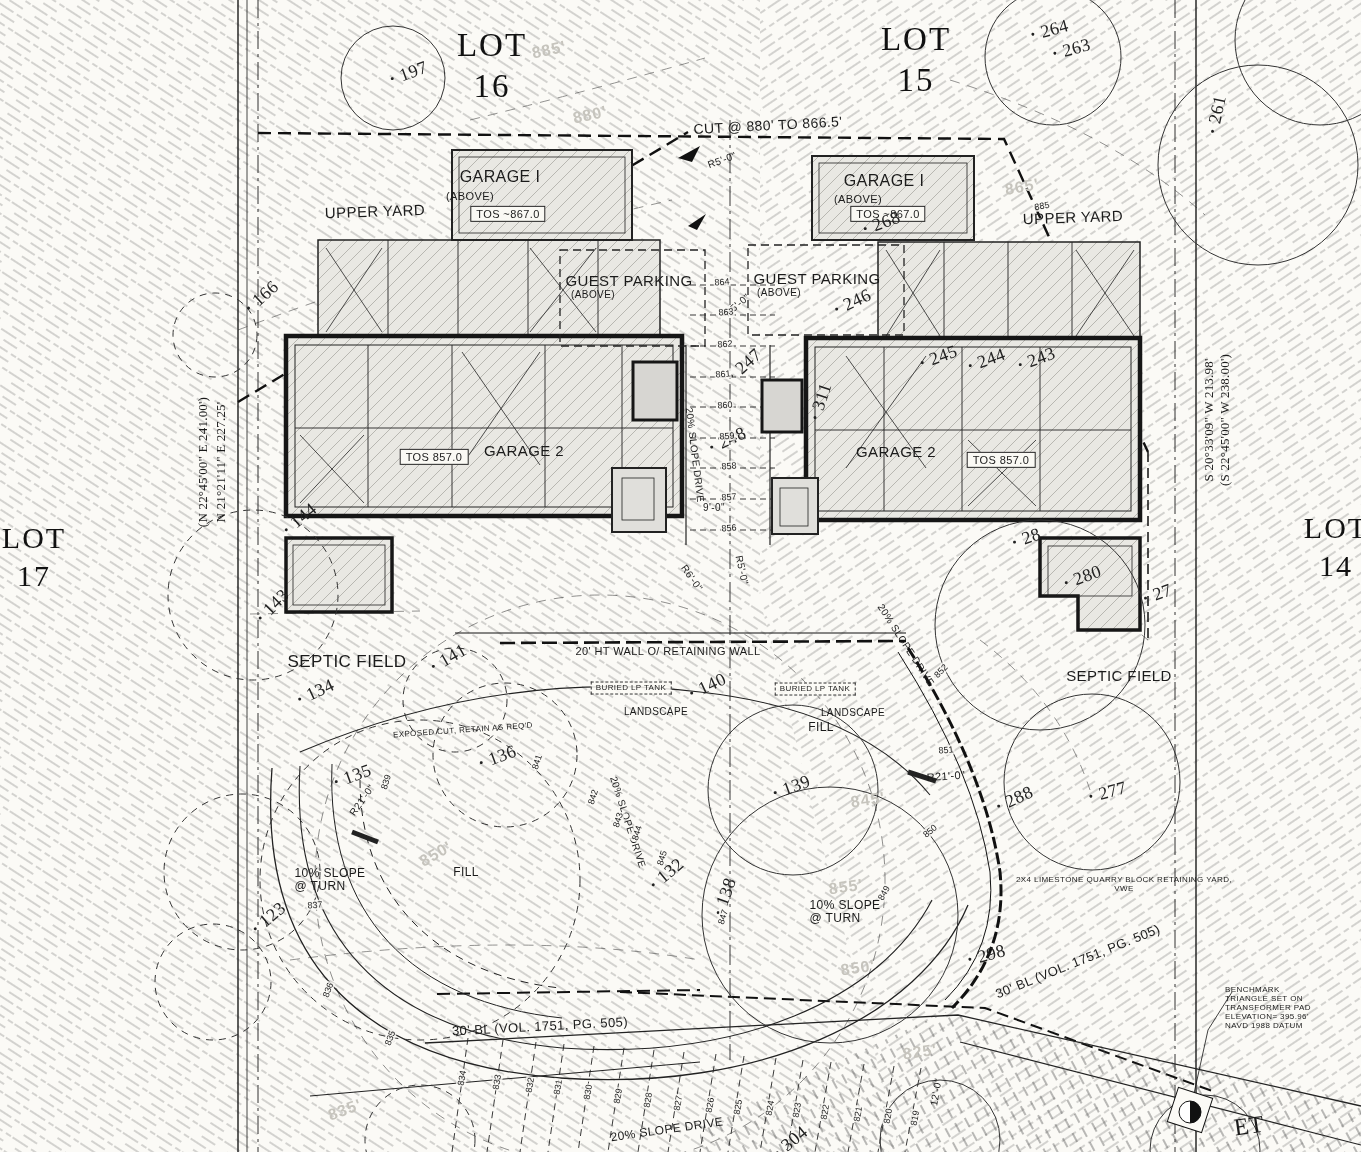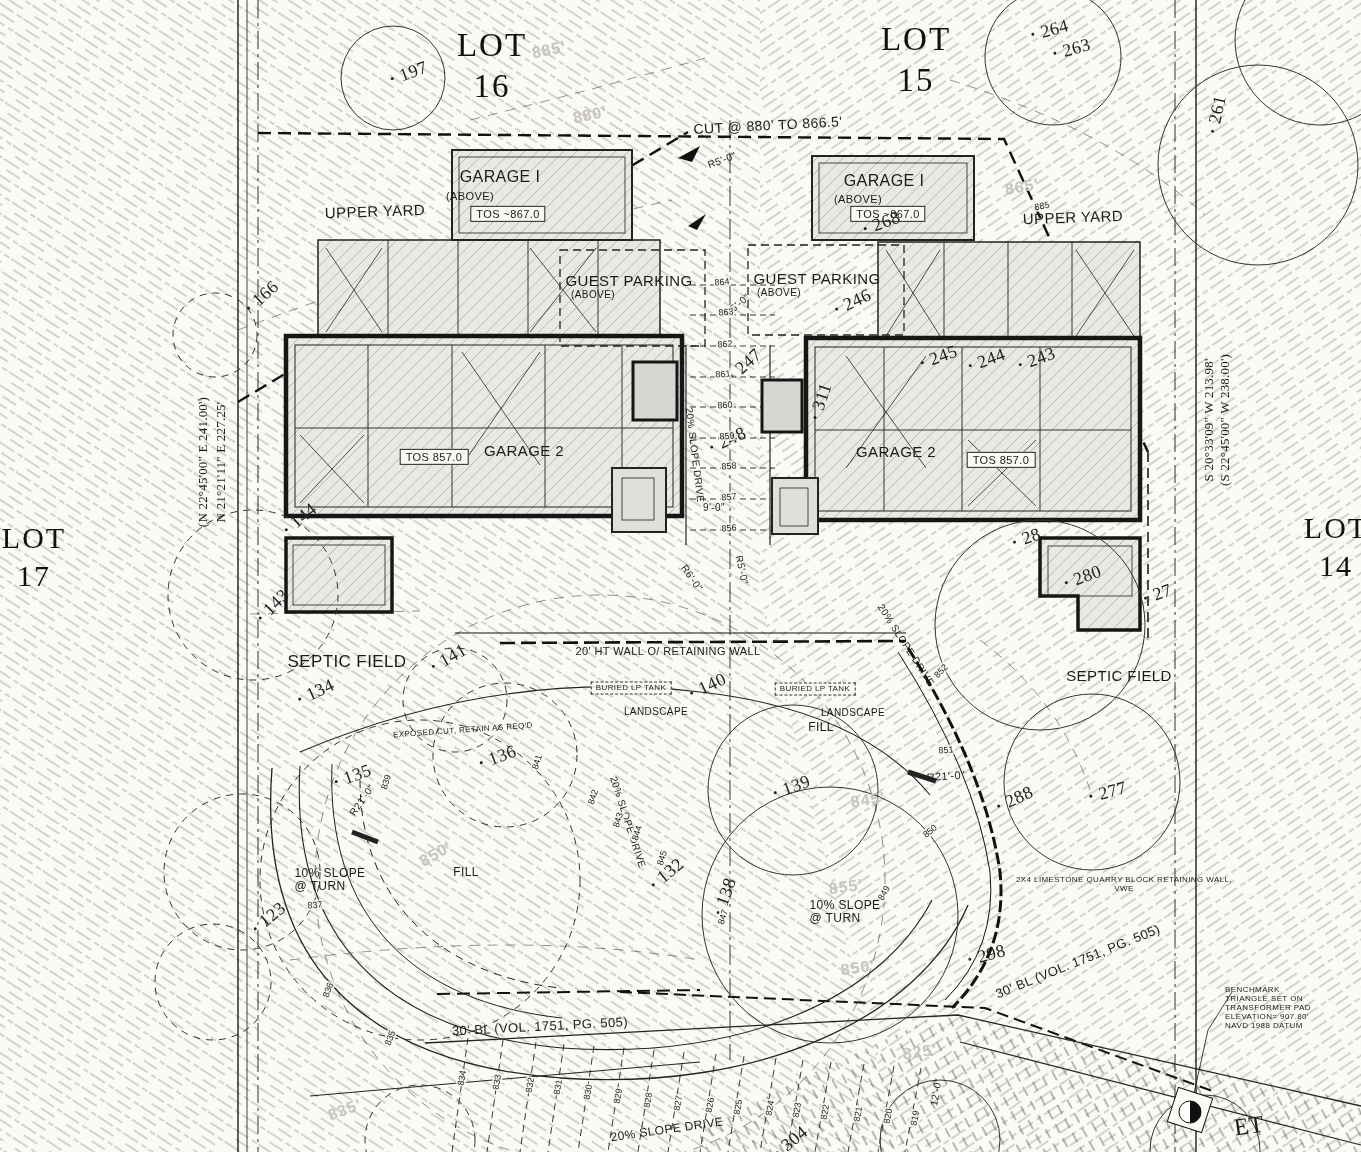--- a/index.html
+++ b/index.html
@@ -254,25 +254,25 @@
       <div class="lbl note left" style="left: 330px; top: 880px; font-size: 12px; transform: translate(-50%, -50%) rotate(0deg);">10% SLOPE
 @ TURN</div>
       <div class="lbl note left" style="left: 845px; top: 912px; font-size: 12px; transform: translate(-50%, -50%) rotate(0deg);">10% SLOPE
 @ TURN</div>
       <div class="lbl note" style="left: 695px; top: 455px; font-size: 10px; transform: translate(-50%, -50%) rotate(83deg);">20% SLOPE DRIVE</div>
       <div class="lbl note" style="left: 906px; top: 645px; font-size: 10px; transform: translate(-50%, -50%) rotate(57deg);">20% SLOPE DRIVE</div>
       <div class="lbl note" style="left: 628px; top: 822px; font-size: 10px; transform: translate(-50%, -50%) rotate(72deg);">20% SLOPE DRIVE</div>
       <div class="lbl note" style="left: 667px; top: 1130px; font-size: 12px; transform: translate(-50%, -50%) rotate(-8deg);">20% SLOPE DRIVE</div>
       <div class="lbl note" style="left: 540px; top: 1027px; font-size: 13px; transform: translate(-50%, -50%) rotate(-3deg);">30' BL (VOL. 1751, PG. 505)</div>
       <div class="lbl note" style="left: 1078px; top: 962px; font-size: 13px; transform: translate(-50%, -50%) rotate(-22deg);">30' BL (VOL. 1751, PG. 505)</div>
-      <div class="lbl note" style="left: 1124px; top: 885px; font-size: 8px; transform: translate(-50%, -50%) rotate(0deg);">2X4 LIMESTONE QUARRY BLOCK RETAINING WALL, VWE</div>
+      <div class="lbl note" style="left: 1124px; top: 885px; font-size: 8px; transform: translate(-50%, -50%) rotate(0deg);">2X4 LIMESTONE QUARRY BLOCK RETAINING YARD, VWE</div>
       <div class="lbl note left" style="left: 1268px; top: 1008px; font-size: 8px; transform: translate(-50%, -50%) rotate(0deg);">BENCHMARK
 TRIANGLE SET ON
 TRANSFORMER PAD
-ELEVATION= 907.80'
+ELEVATION= 395.96'
 NAVD 1988 DATUM</div>
       <div class="lbl serif" style="left: 1249px; top: 1126px; font-size: 24px; transform: translate(-50%, -50%) rotate(-8deg);">ET</div>
       <div class="lbl serif" style="left: 203px; top: 462px; font-size: 13px; transform: translate(-50%, -50%) rotate(-90deg);">(N 22°45'00" E  241.00')</div>
       <div class="lbl serif" style="left: 221px; top: 462px; font-size: 13px; transform: translate(-50%, -50%) rotate(-90deg);">N 21°21'11" E  227.25'</div>
       <div class="lbl serif" style="left: 1209px; top: 420px; font-size: 13px; transform: translate(-50%, -50%) rotate(-90deg);">S 20°33'09" W  213.98'</div>
       <div class="lbl serif" style="left: 1225px; top: 420px; font-size: 13px; transform: translate(-50%, -50%) rotate(-90deg);">(S 22°45'00" W  238.00')</div>
       <div class="lbl note" style="left: 722px; top: 160px; font-size: 10px; transform: translate(-50%, -50%) rotate(-20deg);">R5'-0"</div>
       <div class="lbl note" style="left: 737px; top: 305px; font-size: 10px; transform: translate(-50%, -50%) rotate(-40deg);">R5'-0"</div>
       <div class="lbl note" style="left: 742px; top: 570px; font-size: 10px; transform: translate(-50%, -50%) rotate(78deg);">R5'-0"</div>
       <div class="lbl note" style="left: 692px; top: 578px; font-size: 10px; transform: translate(-50%, -50%) rotate(55deg);">R6'-0"</div>

